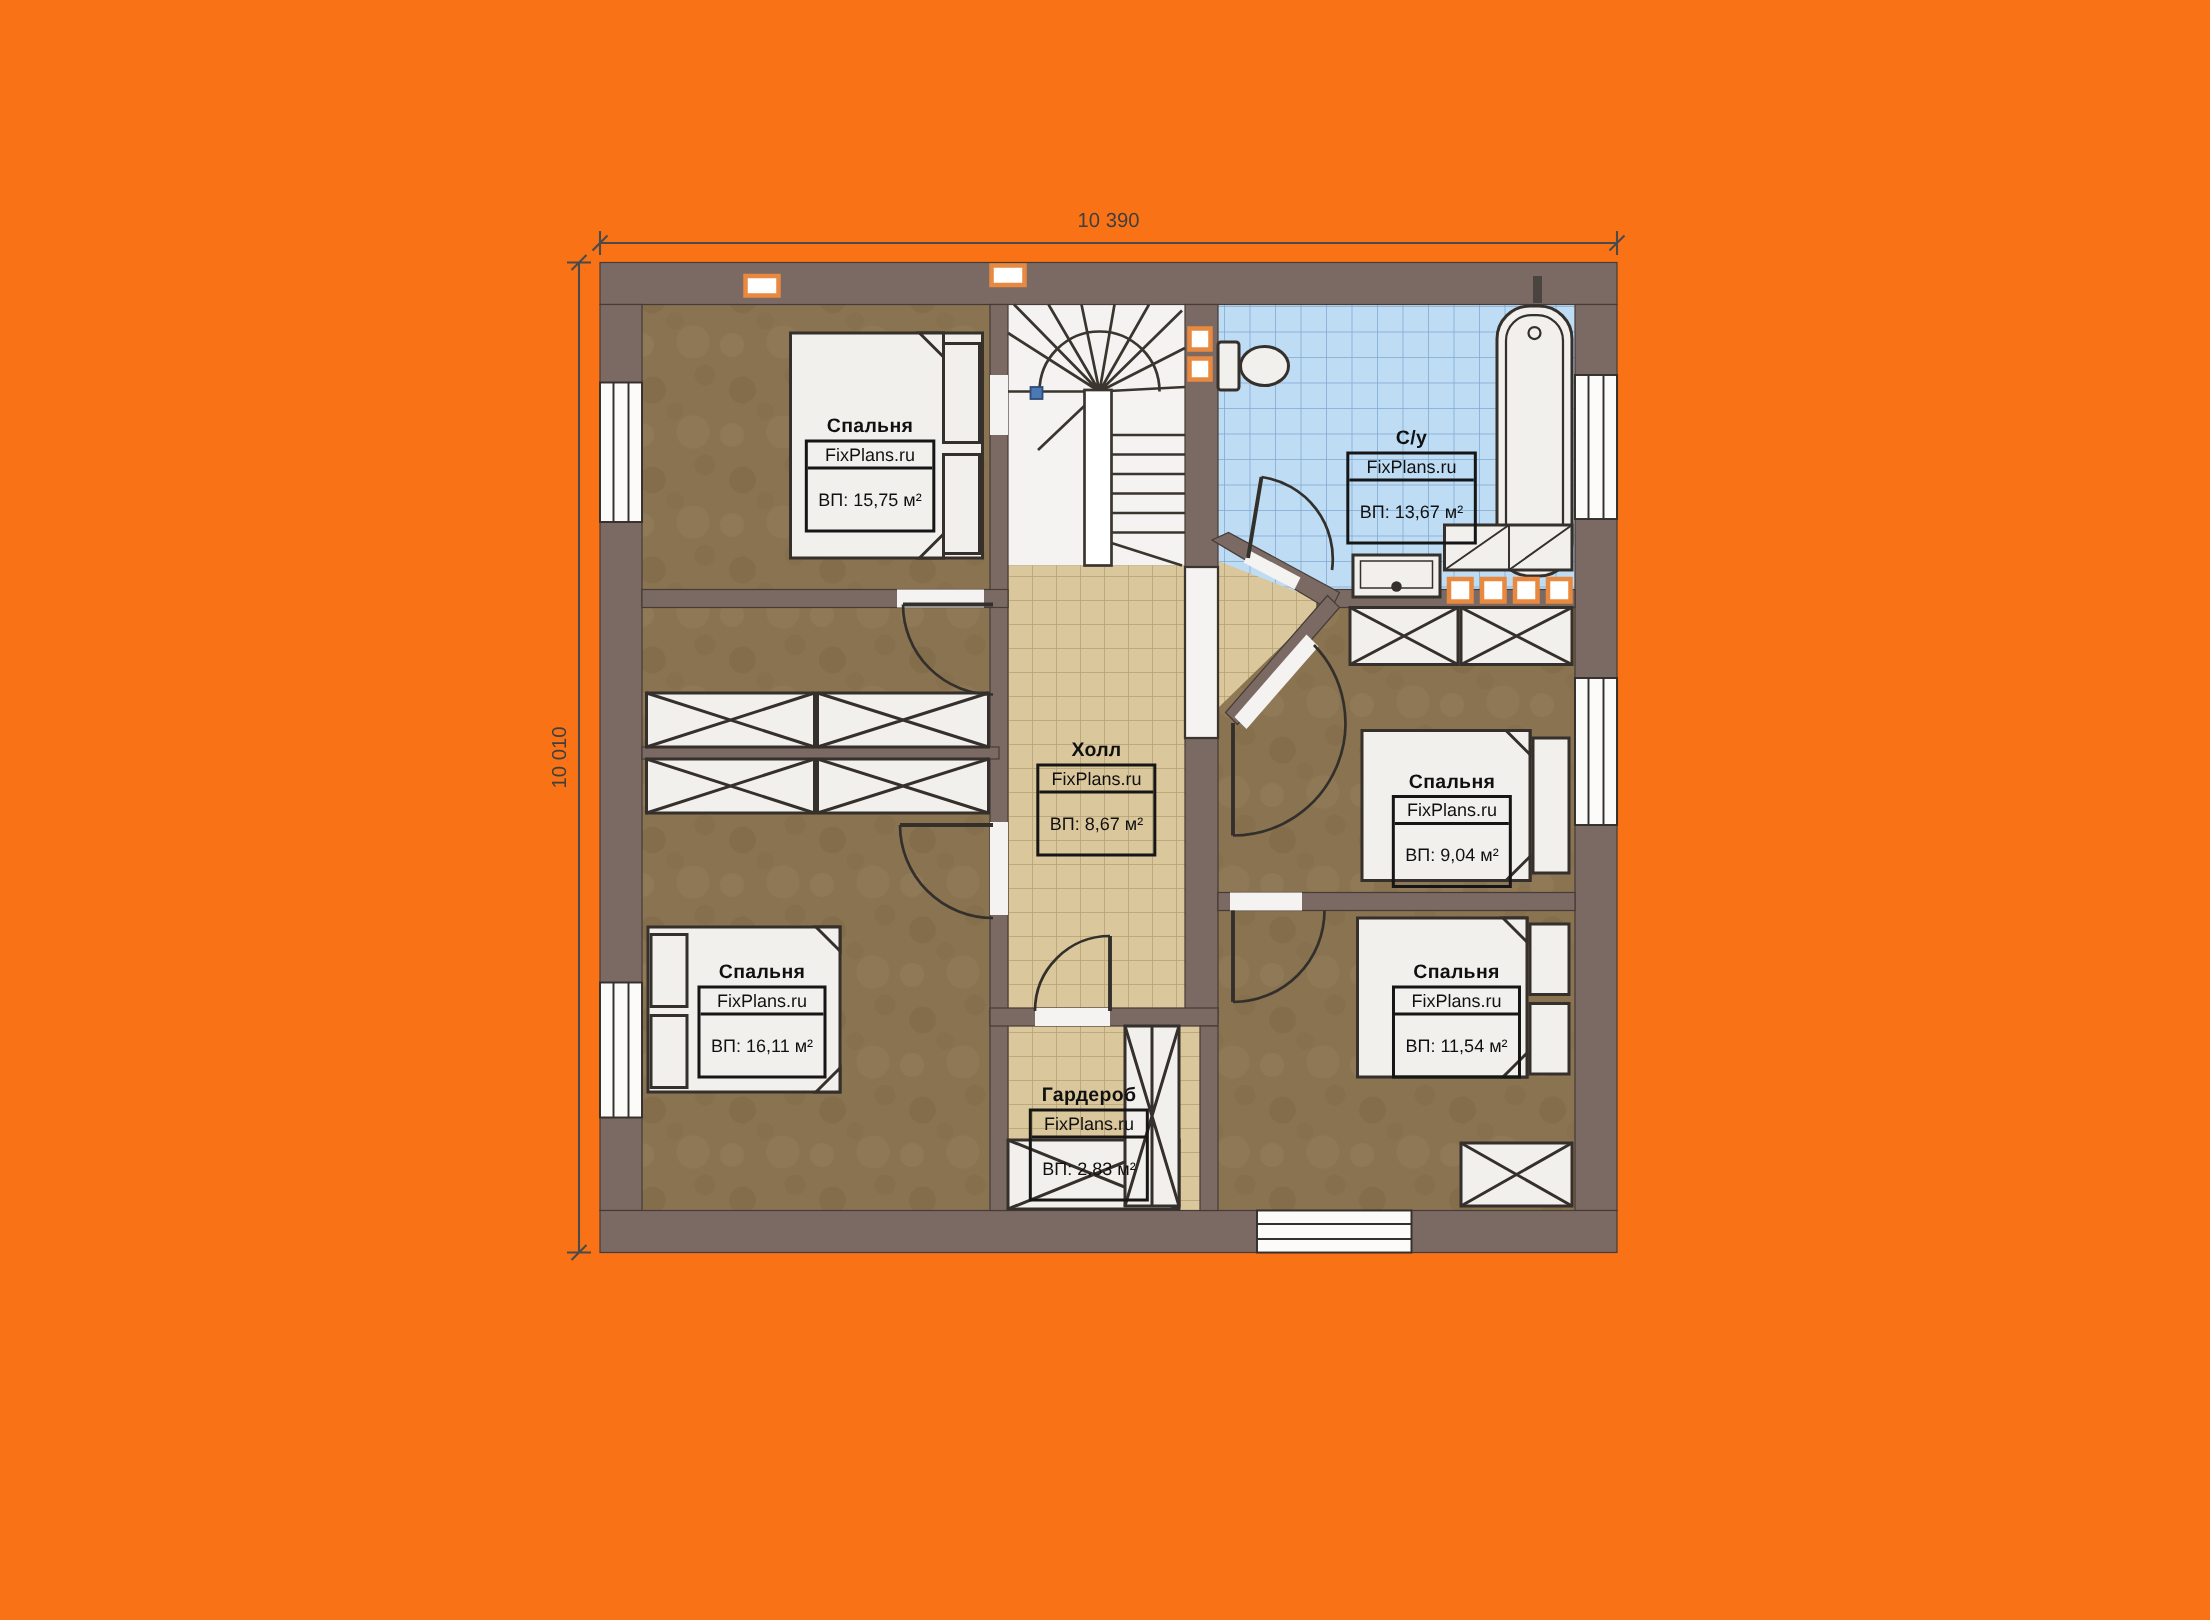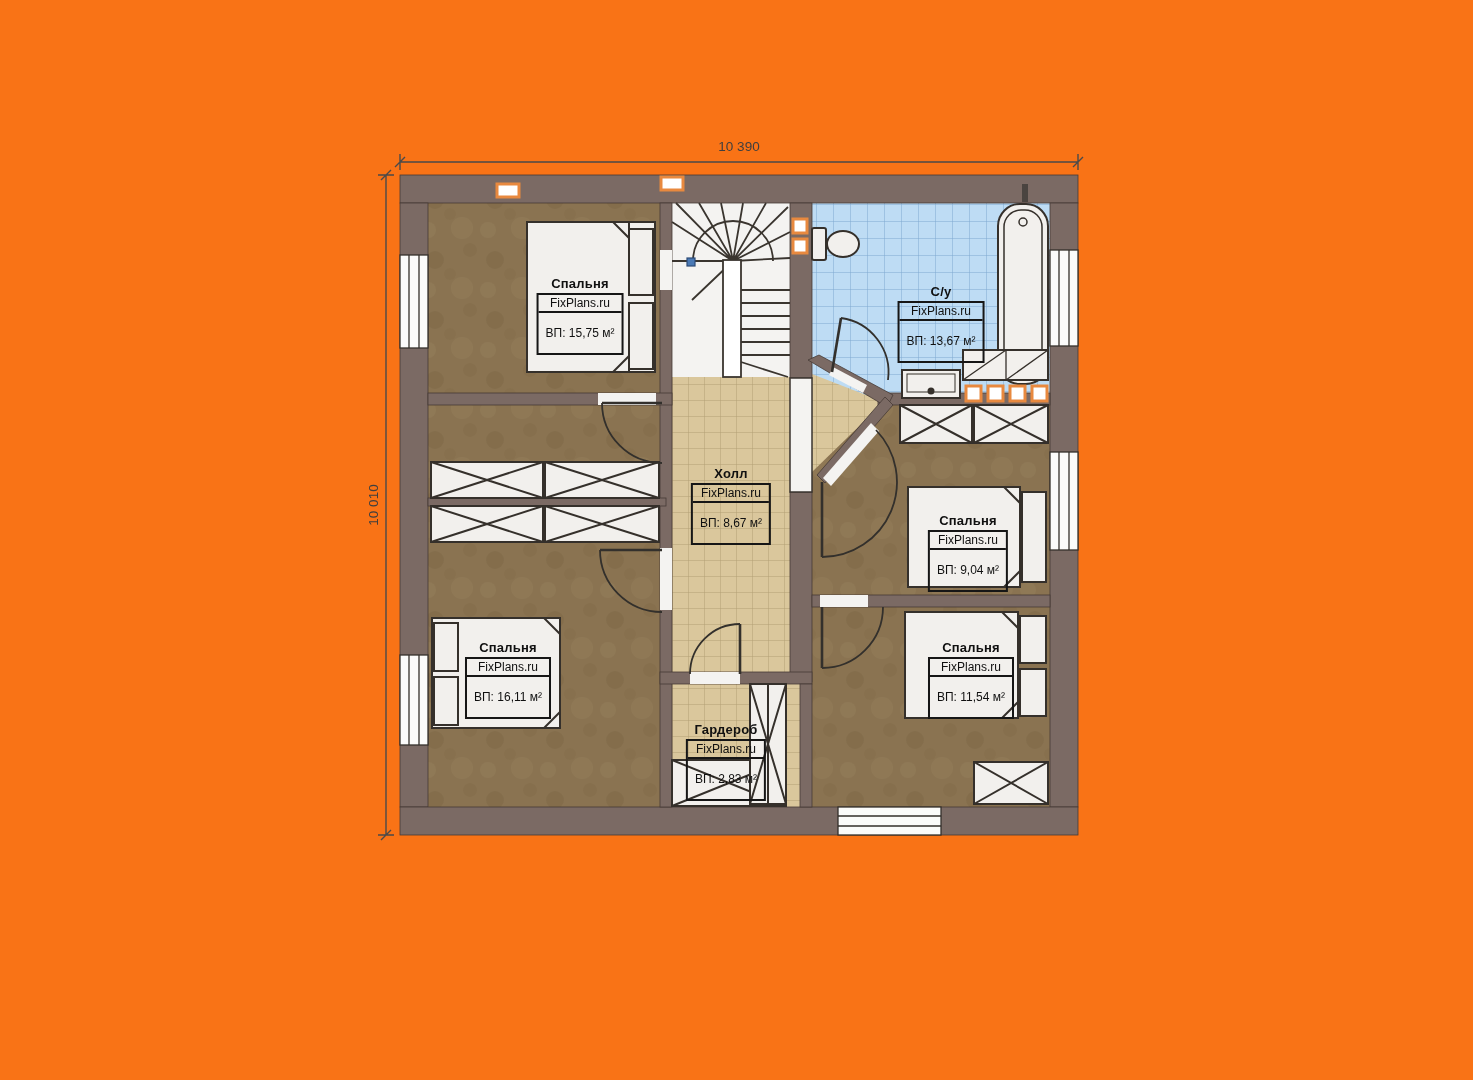--- a/index.html
+++ b/index.html
@@ -256,21 +256,21 @@
   </div>
 
   <div class="room-label" style="left:941px;top:284px;transform:translateX(-50%);">
     <div class="rl-title">С/у</div>
     <div class="rl-table">
       <div class="rl-brand">FixPlans.ru</div>
       <div class="rl-area">ВП: 13,67 м²</div>
     </div>
   </div>
 
-  <div class="room-label" style="left:731px;top:466px;transform:translateX(-50%);">
+  <div class="room-label" style="left:731px;top:492px;transform:translateX(-50%);">
     <div class="rl-title">Холл</div>
     <div class="rl-table">
       <div class="rl-brand">FixPlans.ru</div>
       <div class="rl-area">ВП: 8,67 м²</div>
     </div>
   </div>
 
   <div class="room-label" style="left:968px;top:513px;transform:translateX(-50%);">
     <div class="rl-title">Спальня</div>
     <div class="rl-table">

